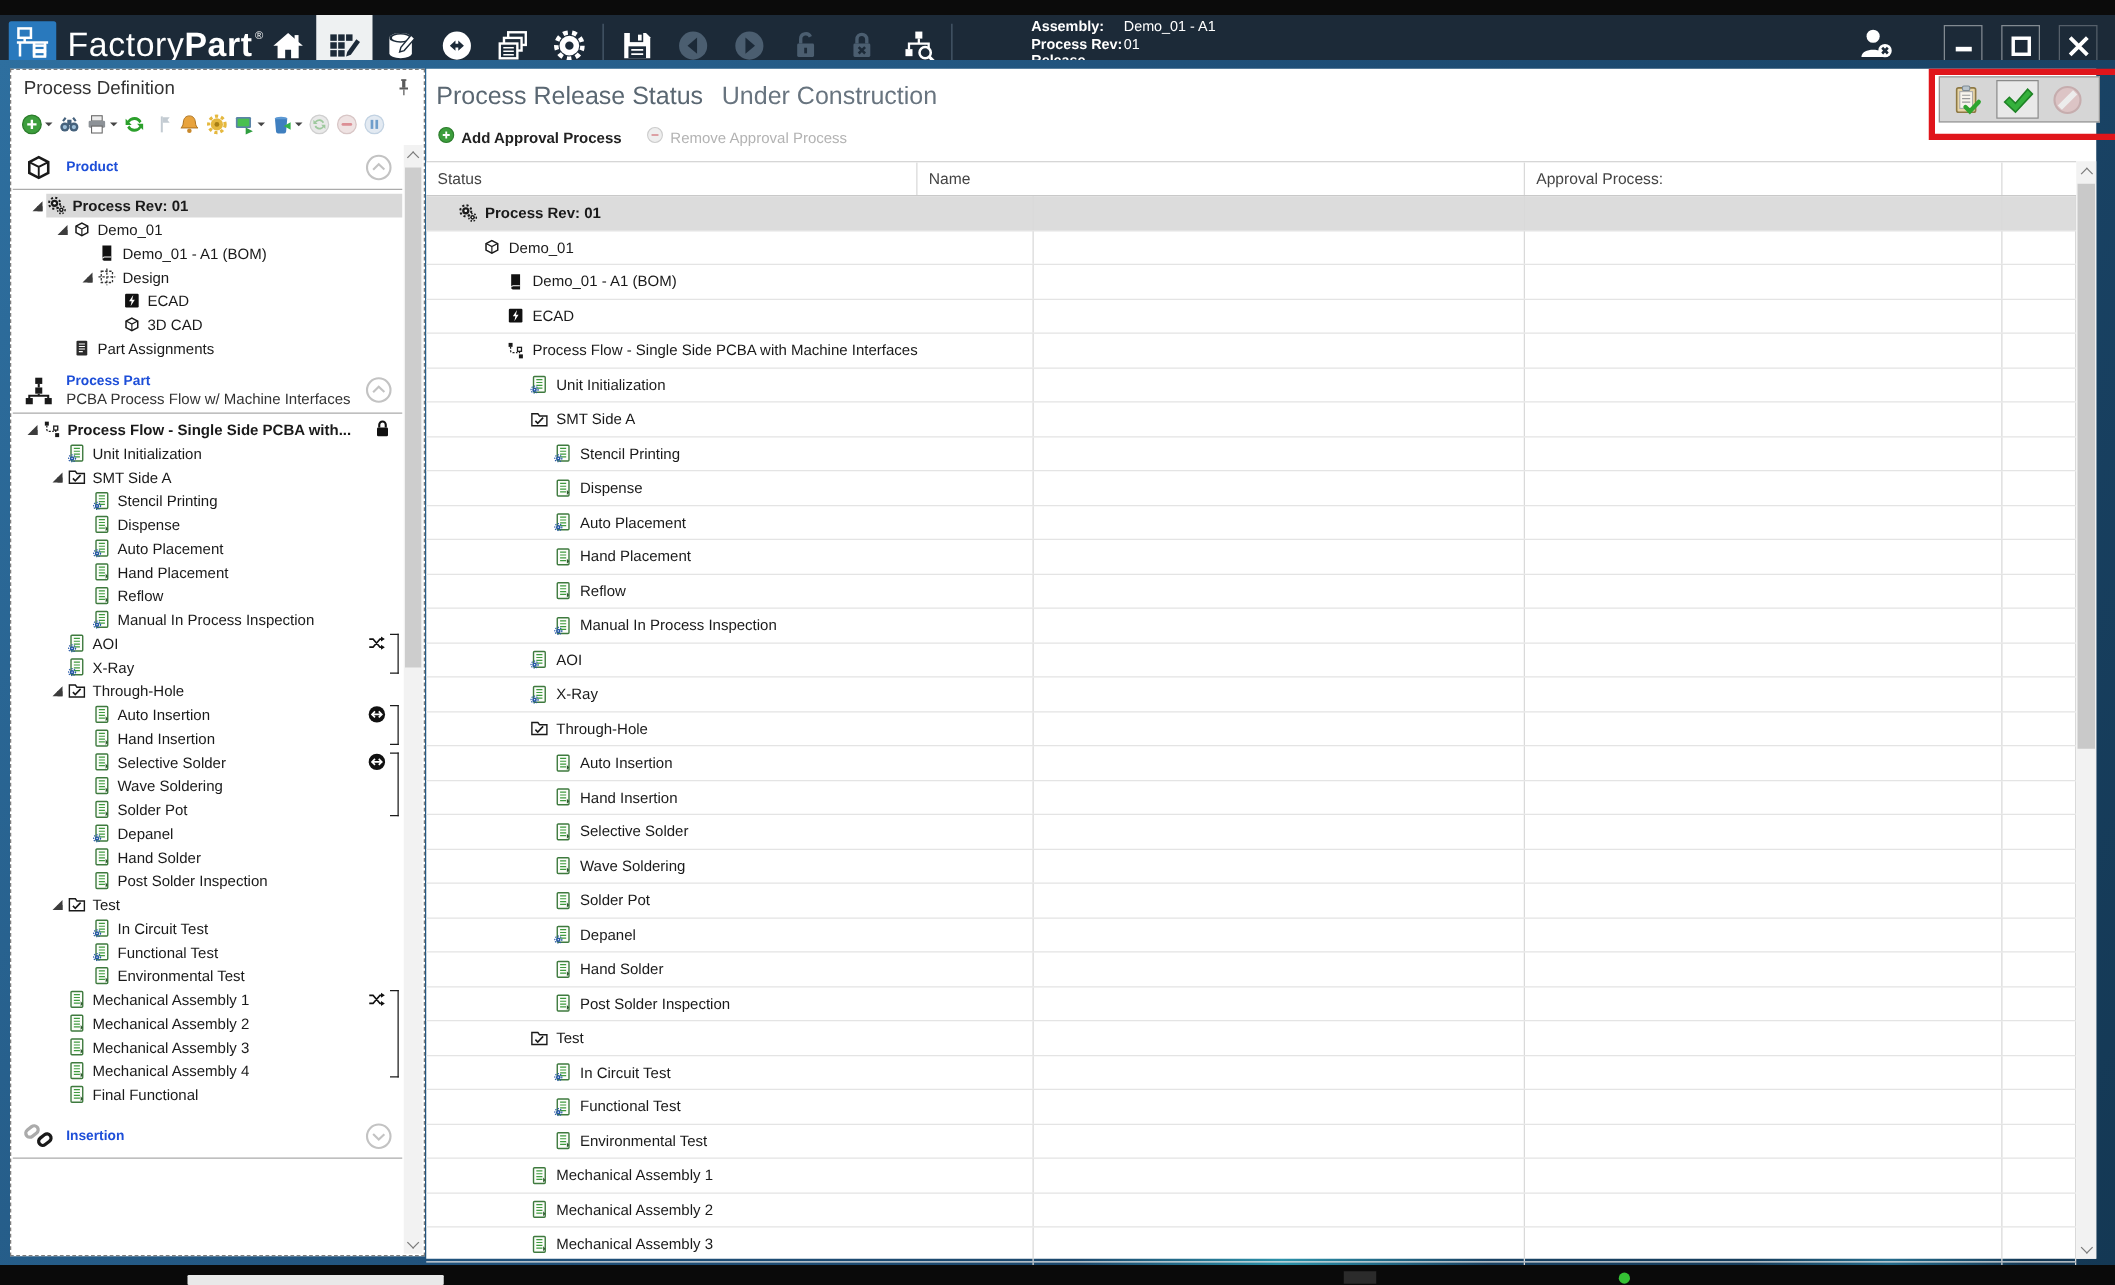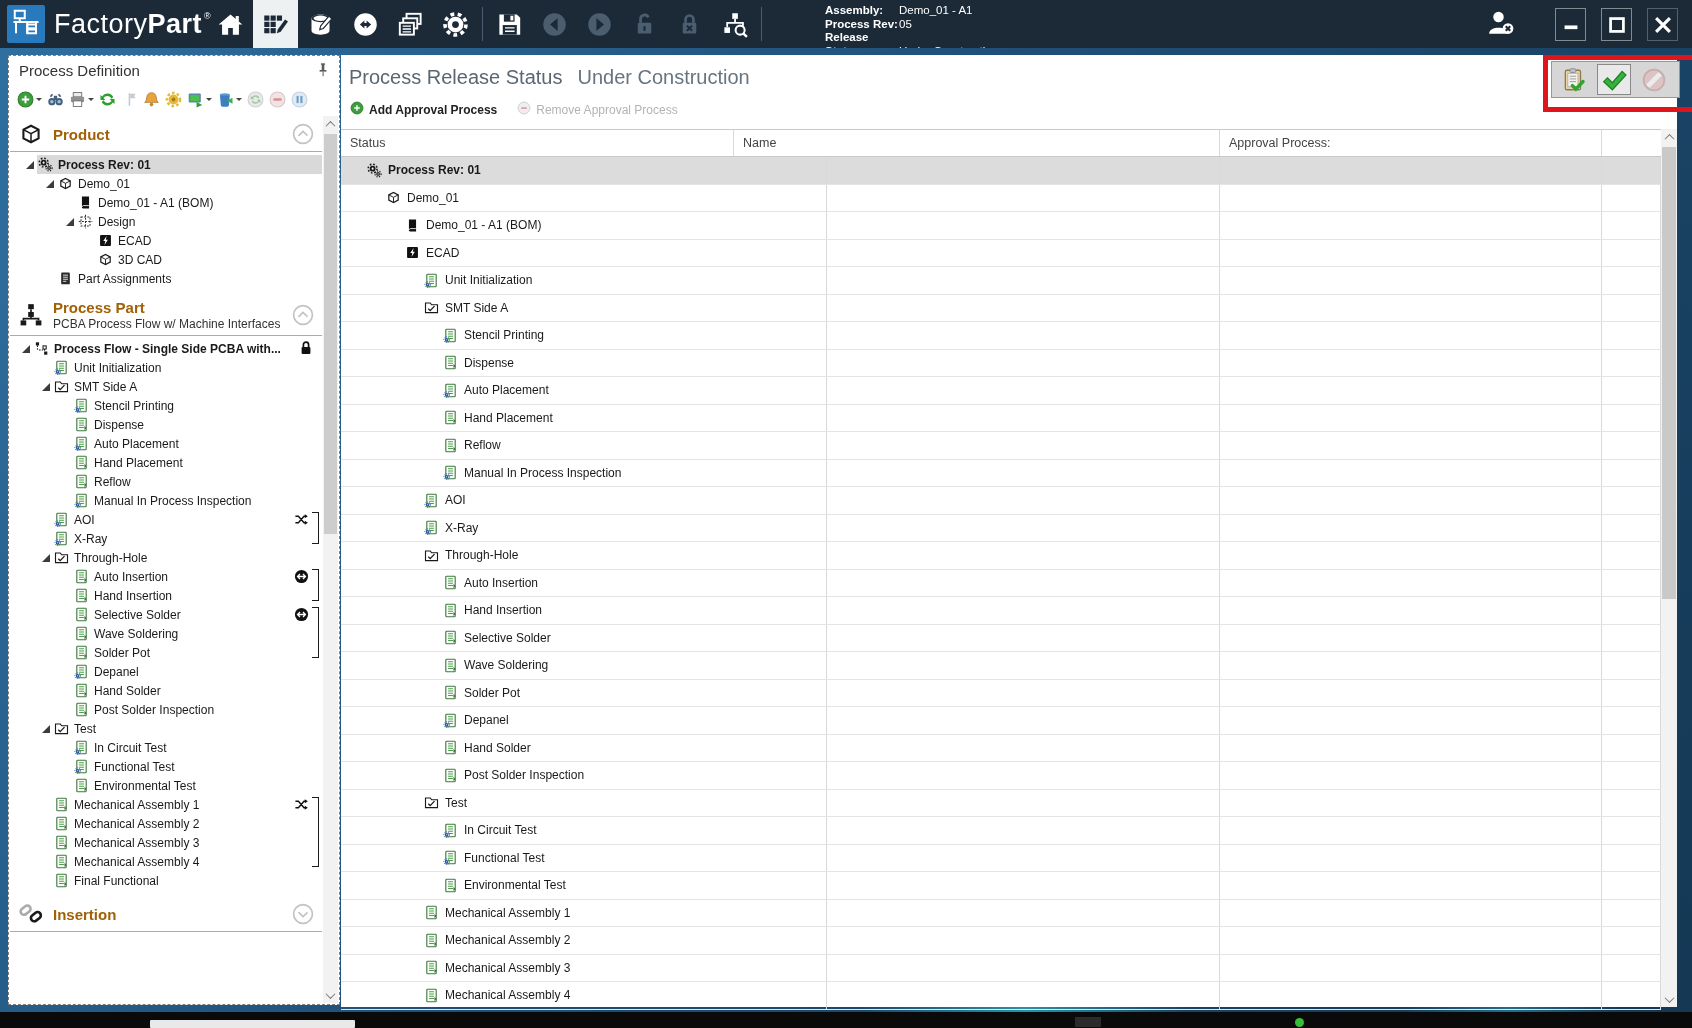--- a/index.html
+++ b/index.html
@@ -1,19 +1,19 @@
 <!DOCTYPE html>
 <html><head>
 <meta charset="utf-8">
 <style>
   html,body{margin:0;padding:0;background:#000;}
   .screen{position:relative;width:1692px;height:1028px;overflow:hidden;background:#0b0b0b;
           font-family:"Liberation Sans",sans-serif;-webkit-font-smoothing:antialiased;}
   
-  .titlebar{position:absolute;left:0;top:0;width:1692px;height:48px;background:#1c2a38;}
+  .titlebar{position:absolute;left:0;top:12px;width:1692px;height:48px;background:#1c2a38;}
   .logo{position:absolute;left:7px;top:5px;width:38px;height:38px;background:#2979bd;border-radius:2px;
         display:flex;align-items:center;justify-content:center;}
   .logo svg{width:30px;height:30px;}
   .brand{position:absolute;left:54px;top:0;height:48px;display:flex;align-items:center;color:#fff;font-size:27px;letter-spacing:.5px;}
   .brand .b1{font-weight:300;} .brand .b2{font-weight:700;}
   .brand sup{font-size:9px;margin-left:2px;transform:translateY(-8px);}
   .tb-tools{position:absolute;left:208px;top:0;height:48px;display:flex;align-items:center;}
   .tbtn{width:45px;height:48px;display:flex;align-items:center;justify-content:center;color:#fff;--bg:#1c2a38;cursor:default;}
   .tbtn svg{width:27px;height:27px;}
   .tbtn.active{background:#eef1f2;color:#1c2a38;--bg:#eef1f2;}
@@ -37,21 +37,21 @@
   .left-panel{position:absolute;left:8px;top:7px;width:332px;height:950px;background:#fff;border:1px dashed #7e7e7e;box-sizing:border-box;}
   .lp-title{position:absolute;left:10px;top:6px;font-size:15px;color:#333;}
   .lp-pin{position:absolute;right:8px;top:6px;width:16px;height:16px;}
   .lp-tools{position:absolute;left:8px;top:30px;height:26px;display:flex;align-items:center;gap:5px;}
   .lp-tools .ltb{display:flex;align-items:center;gap:2px;}
   .lp-tools svg{width:17px;height:17px;}
   .caret{width:0;height:0;border:3.5px solid transparent;border-top-color:#444;margin-top:4px;}
   .lp-body{position:absolute;left:1px;top:60px;right:17px;bottom:1px;overflow:hidden;}
   .sec-head{display:flex;align-items:center;padding:5px 8px 4px 8px;border-bottom:1px solid #ababab;position:relative;}
   .sec-head .s-ico{margin-right:9px;display:flex;} .sec-head .s-ico svg{width:26px;height:26px;}
-  .sec-title{font-size:15px;font-weight:700;color:#a16207;}
+  .sec-title{font-size:11px;font-weight:700;color:#1d4ed8;}
   .sec-sub{font-size:12px;color:#333;font-weight:400;margin-top:1px;}
   .sec-collapse{position:absolute;right:8px;top:50%;transform:translateY(-50%);width:22px;height:22px;}
   .tree{position:relative;padding:3px 0 6px 0;}
   .trow{height:19px;display:flex;align-items:center;font-size:12px;color:#1a1a1a;position:relative;cursor:default;}
   .trow .exp{width:15px;display:flex;justify-content:center;}
   .exp.open::before{content:'';width:0;height:0;border:4.5px solid transparent;border-bottom-color:#3c3c3c;border-right-color:#3c3c3c;}
   .trow .t-ico{display:flex;margin-right:5px;} .trow .t-ico svg{width:15px;height:15px;}
   .trow .t-inner{display:flex;align-items:center;flex:1;height:100%;padding-left:1px;}
   .trow.bold .t-lab{font-weight:700;}
   .trow.sel .t-inner{background:#d9d9d9;}
@@ -237,21 +237,21 @@
               <rect x="3" y="14.5" width="5" height="5"></rect>
               <circle cx="17" cy="17" r="4" fill="none" stroke="currentColor" stroke-width="1.8"></circle>
               <path d="M19.8 19.8L23 23" stroke="currentColor" stroke-width="2.2"></path>
             </svg>
           </span>
         </div>
         <div class="tb-divider"></div>
       </div>
     <div class="tb-info" id="tb-info">
         <div><span class="lbl">Assembly:</span><span class="val">Demo_01 - A1</span></div>
-        <div><span class="lbl">Process Rev:</span><span class="val">05</span></div>
+        <div><span class="lbl">Process Rev:</span><span class="val">01</span></div>
         <div><span class="lbl">Release Status:</span><span class="val">Under Construction</span></div>
       </div>
     <div class="person">
         <span id="person-ico"><svg viewBox="0 0 24 24" fill="#fff">
             <circle cx="10" cy="7.2" r="4.2"></circle>
             <path d="M2.5 20.5c0-6.2 15-6.2 15 0z"></path>
             <circle cx="17.6" cy="16.4" r="4.3"></circle>
             <path d="M15.8 14.6l3.6 3.6M19.4 14.6l-3.6 3.6" stroke="#1c2a38" stroke-width="1.7"></path>
           </svg></span>
       </div>
@@ -1053,20 +1053,36 @@
                     <path d="M9.2 3.2L5.6 8.6h2.2l-.9 4.2 3.6-5.6H8.3z" fill="#fff"></path>
                   </svg>
                 </span>
                 <span>ECAD</span>
               </div>
               <div class="td c-status"></div>
               <div class="td c-appr"></div>
               <div class="td c-fill"></div>
             </div>
             <div class="rrow">
+              <div class="td name c-name" style="padding-left: 64px;">
+                <span class="t-ico">
+                  <svg viewBox="0 0 16 16" fill="#1a1a1a">
+                    <rect x="2" y="1.4" width="3.4" height="3.4"></rect>
+                    <rect x="9.6" y="5.2" width="3.4" height="3.4" fill="#fff" stroke="#1a1a1a" stroke-width="1.1"></rect>
+                    <rect x="10.8" y="11.2" width="3.4" height="3.4"></rect>
+                    <path d="M3.7 4.8v3.4c0 1 .9 1.5 2.1 1.5h3.8M11.3 8.6v2.6" stroke="#1a1a1a" stroke-width="1.1" fill="none" stroke-dasharray="1.7 1.2"></path>
+                  </svg>
+                </span>
+                <span>Process Flow - Single Side PCBA with Machine Interfaces</span>
+              </div>
+              <div class="td c-status"></div>
+              <div class="td c-appr"></div>
+              <div class="td c-fill"></div>
+            </div>
+            <div class="rrow">
               <div class="td name c-name" style="padding-left: 83px;">
                 <span class="t-ico">
                   <svg viewBox="0 0 16 16">
                     <rect x="3" y="1.3" width="10" height="13.4" rx=".8" fill="#fbfdf9" stroke="#3e7a3e" stroke-width="1.2"></rect>
                     <path d="M5.4 4h5.2M5.4 6.4h5.2M5.4 8.8h5.2M5.4 11.2h5.2" stroke="#3e9a3e" stroke-width="1"></path>
                     <circle cx="3.9" cy="12.5" r="1.9" fill="#2456a8"></circle>
                     <circle cx="3.9" cy="12.5" r="3" fill="none" stroke="#2456a8" stroke-width="1" stroke-dasharray="1.1 1.1"></circle>
                     <circle cx="3.9" cy="12.5" r=".6" fill="#fff"></circle>
                   </svg>
                 </span>

